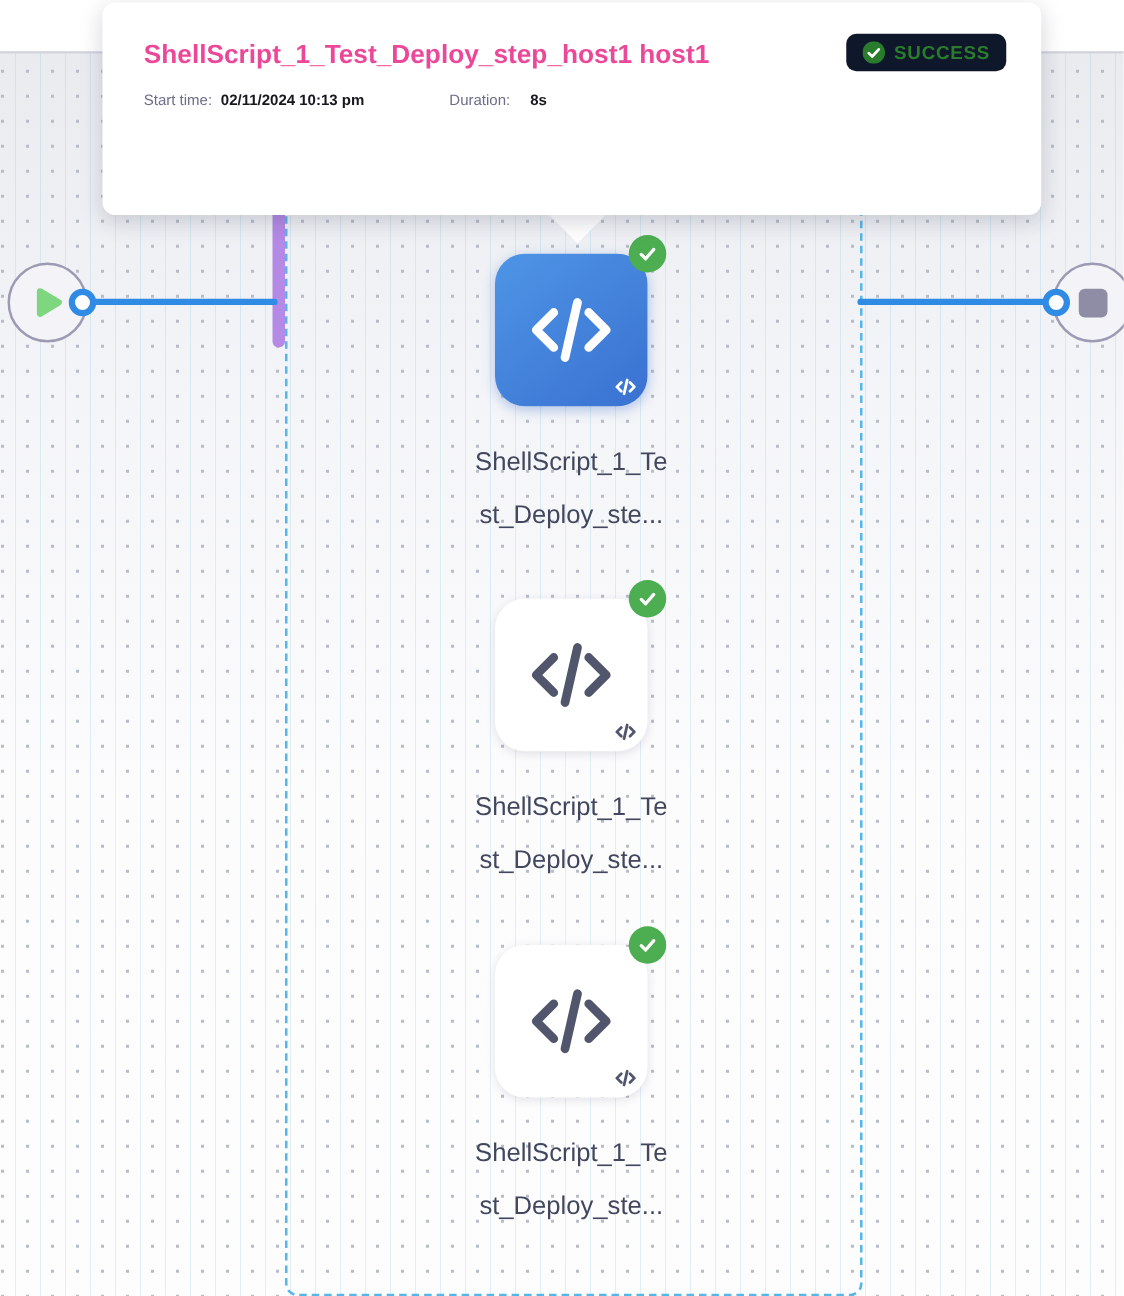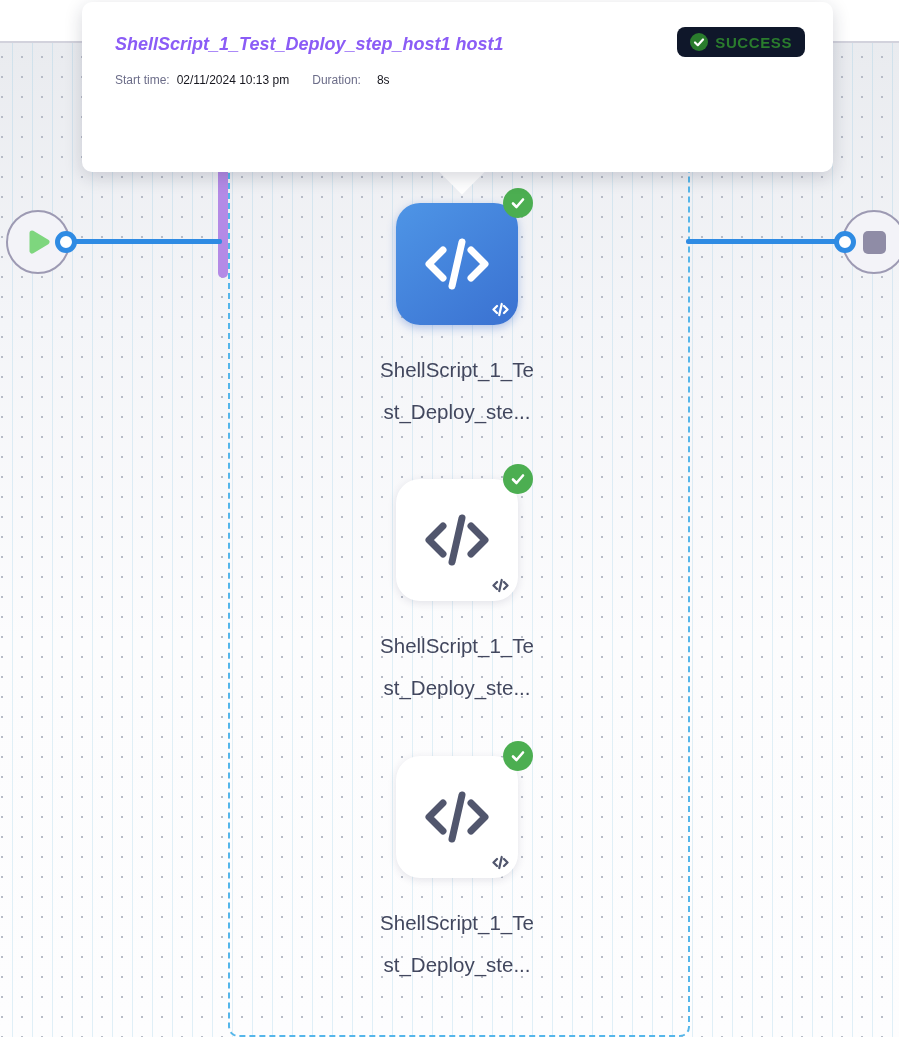--- a/index.html
+++ b/index.html
@@ -85,32 +85,32 @@
     background:#ffffff;transform:rotate(45deg);z-index:9;
   }
   .tooltip{
     position:absolute;left:82px;top:2px;width:751px;height:170px;z-index:10;
     background:#ffffff;border-radius:10px;
     box-shadow:0 5px 18px rgba(30,35,60,0.18);
     padding:20px 28px 0 33px;box-sizing:border-box;
   }
   .tooltip-head{display:flex;align-items:flex-start;}
   .tooltip-title{
-    width:545px;font-size:18px;font-weight:700;color:#8b5cf6;line-height:44px;font-style:italic;
+    width:545px;font-size:21px;font-weight:700;color:#ec4899;line-height:44px;
   }
   .status-badge{
     margin-top:5px;margin-left:auto;display:flex;align-items:center;gap:7px;
     background:#0f172a;border-radius:8px;padding:6px 13px;
     color:#2a7c2d;font-size:15px;font-weight:700;letter-spacing:0.6px;
   }
   .status-badge svg{width:18px;height:18px;}
   .tooltip-meta{margin-top:7px;font-size:12px;display:flex;align-items:baseline;}
   .meta-label{color:#6c6d89;}
-  .meta-label.duration{margin-left:23px;}
-  .meta-value{color:#17171f;font-weight:400;margin-left:7px;}
+  .meta-label.duration{margin-left:68px;}
+  .meta-value{color:#17171f;font-weight:700;margin-left:7px;}
   .meta-value.duration-value{margin-left:16px;}
 </style>
 </head>
 <body>
 
 <div class="topbar"></div>
 
 <div class="canvas">
 
   <div class="stage-boundary"></div>

